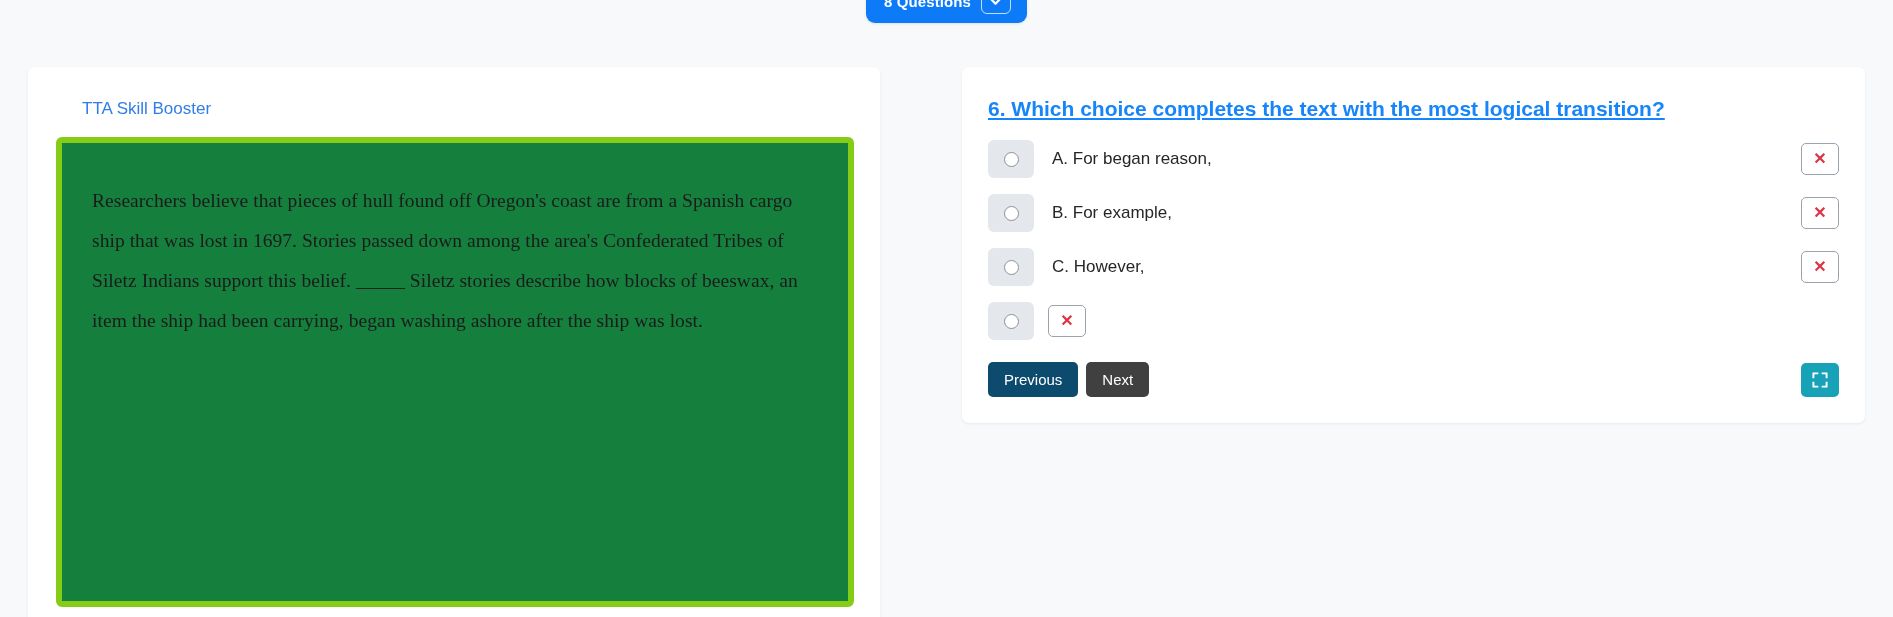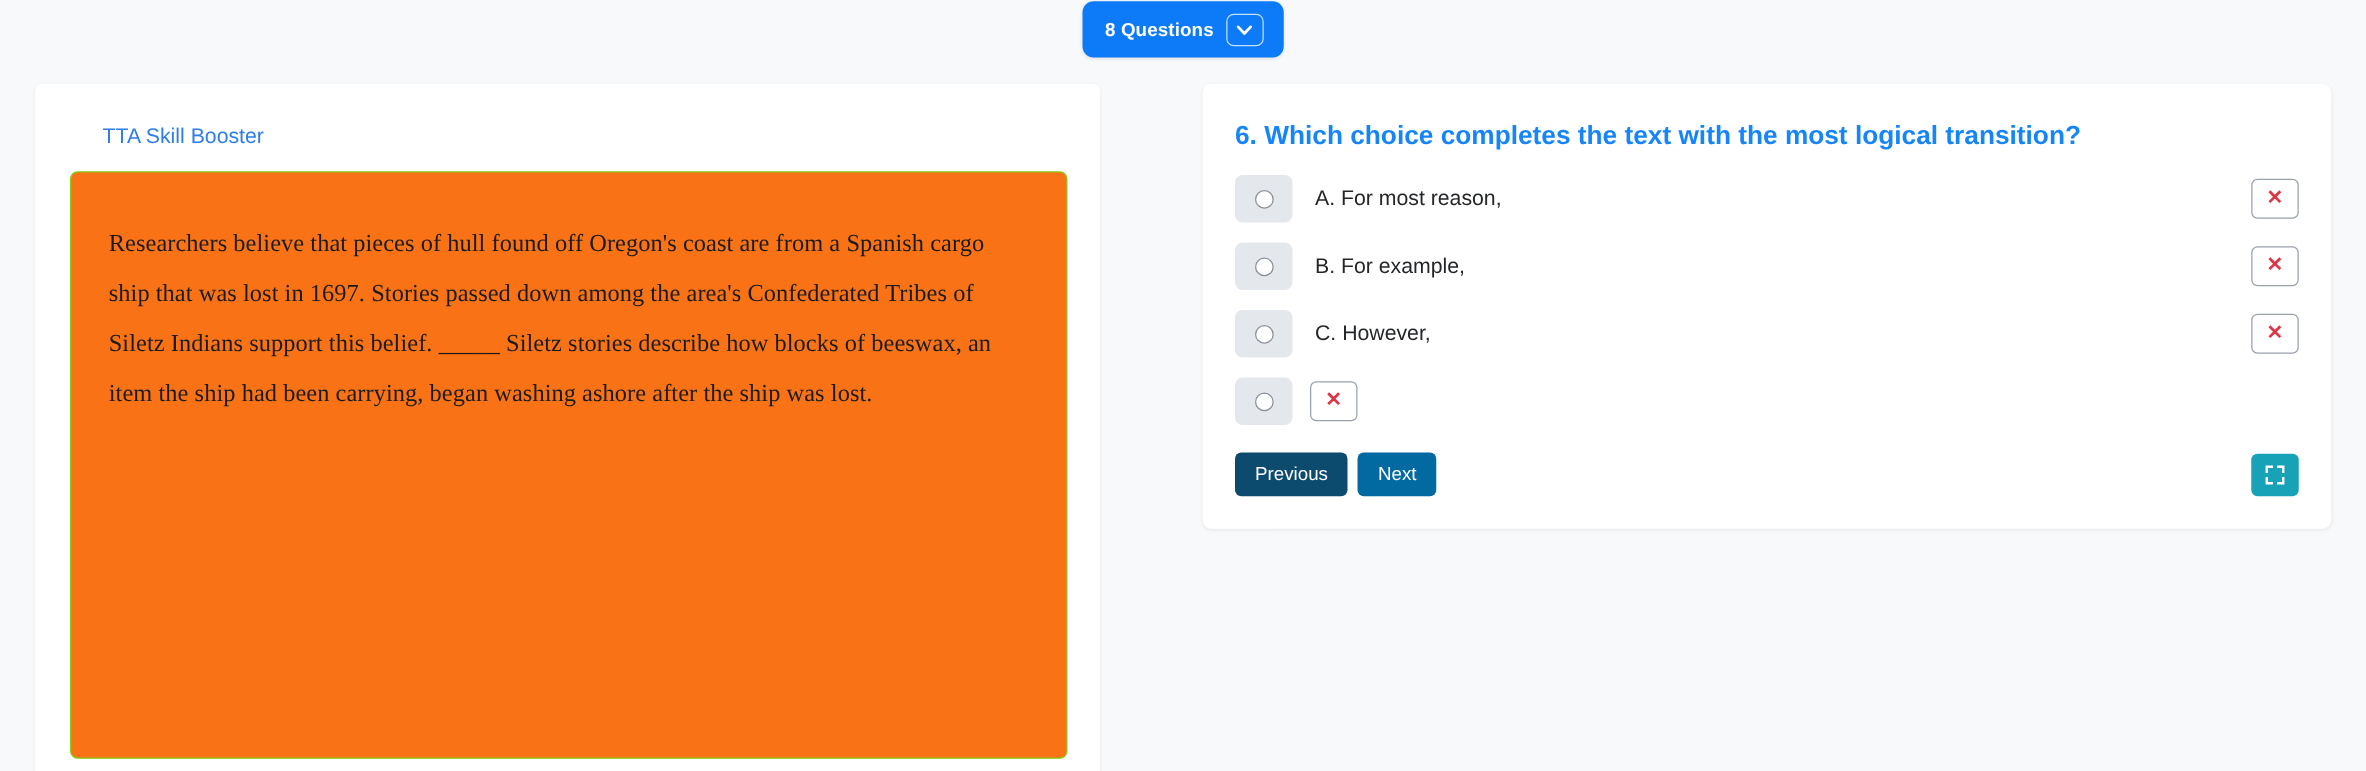--- a/index.html
+++ b/index.html
@@ -13,25 +13,25 @@
     height: 617px;
     background: #f7f9fb;
     font-family: "Liberation Sans", sans-serif;
     overflow: hidden;
     position: relative;
   }
 
   
   .topbar {
     position: absolute;
-    top: 12px; left: 0; right: 0;
+    top: 0; left: 0; right: 0;
     height: 56px;
     display: flex;
     justify-content: center;
-    align-items: flex-end;
+    align-items: flex-start;
     z-index: 20;
   }
   .questions-pill {
     position: relative;
     top: -22px;
     display: flex;
     align-items: center;
     gap: 10px;
     background: #0d7bf7;
     color: #ffffff;
@@ -80,23 +80,23 @@
   .brand-link {
     display: inline-block;
     color: #2f7ee8;
     font-size: 17px;
     font-family: "Liberation Sans", sans-serif;
     text-decoration: none;
     margin: 10px 0 18px 28px;
     cursor: pointer;
   }
   .passage-inner {
-    border: 1px solid #84cc16;
-    border-radius: 6px;
-    background: #f97316;
+    border: 6px solid #84cc16;
+    border-radius: 6px;
+    background: #15803d;
     margin: 0 0 0 2px;
     padding: 38px 30px 40px 30px;
     min-height: 470px;
   }
   .passage-text {
     font-family: "Liberation Serif", serif;
     font-size: 19.5px;
     line-height: 40px;
     color: #1b1b1b;
     margin: 0;
@@ -117,20 +117,21 @@
     padding: 24px 26px 26px 26px;
     max-width: 905px;
   }
   .question-title {
     color: #1685fb;
     font-family: "Liberation Sans", sans-serif;
     font-size: 21px;
     font-weight: bold;
     margin: 4px 0 18px 0;
     line-height: 1.3;
+    text-decoration: underline;
   }
   .choice-row {
     display: flex;
     align-items: center;
     margin-bottom: 16px;
   }
   .radio-box {
     width: 46px;
     height: 38px;
     background: #e4e8ec;
@@ -184,21 +185,21 @@
   .btn {
     font-family: "Liberation Sans", sans-serif;
     font-size: 15px;
     border: none;
     border-radius: 5px;
     padding: 9px 16px;
     cursor: pointer;
     color: #ffffff;
   }
   .btn-prev { background: #0c4a6e; margin-right: 8px; }
-  .btn-next { background: #0369a1; text-align: right; }
+  .btn-next { background: #404040; text-align: right; }
   .spacer { flex: 1; }
   .fullscreen-btn {
     width: 38px;
     height: 34px;
     background: #17a2b8;
     border: none;
     border-radius: 5px;
     display: flex;
     align-items: center;
     justify-content: center;
@@ -234,21 +235,21 @@
 
   <div class="question-col">
     <div class="question-card">
 
       <h2 class="question-title">6. Which choice completes the text with the most logical transition?</h2>
 
       <div class="choice-row">
         <span class="radio-box">
           <span class="radio-dot"></span>
         </span>
-        <span class="choice-label">A. For most reason,</span>
+        <span class="choice-label">A. For began reason,</span>
         <button class="kill-btn">✕</button>
       </div>
 
       <div class="choice-row">
         <span class="radio-box">
           <span class="radio-dot"></span>
         </span>
         <span class="choice-label">B. For example,</span>
         <button class="kill-btn">✕</button>
       </div>

